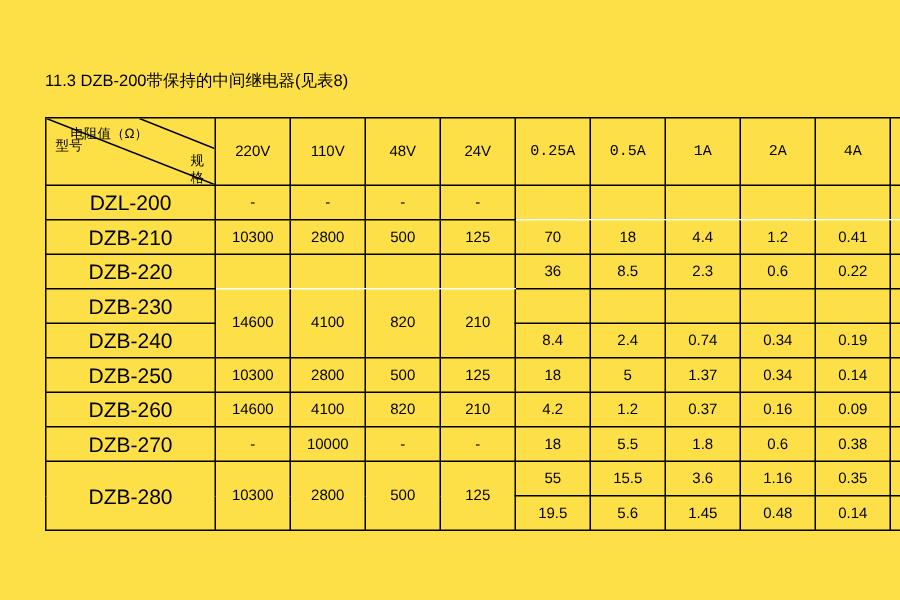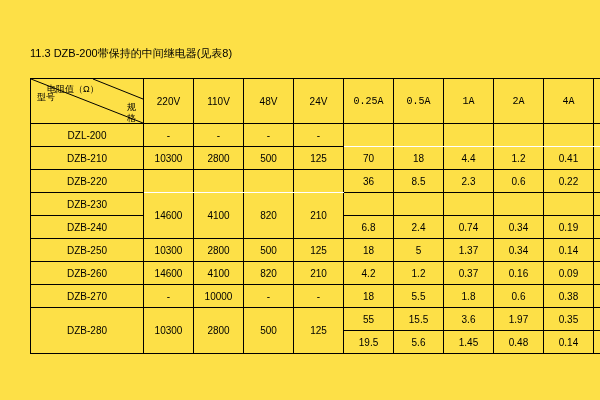--- a/index.html
+++ b/index.html
@@ -94,21 +94,21 @@
   }
   .blank-top {
     border-top: 1px solid #000000 !important;
     border-bottom: 1px solid #ffffff !important;
   }
   .blank-bottom {
     border-top: 1px solid #ffffff !important;
     border-bottom: 1px solid #000000 !important;
   }
   .name-label {
-    font-size: 10px;
+    font-size: 14px;
   }
 </style>
 </head>
 <body>
 
 <div id="page">
 
   <div class="doc-title">11.3 DZB-200带保持的中间继电器(见表8)</div>
 
   <table class="spec">
@@ -188,21 +188,21 @@
         <td class="blank-bottom"></td>
         <td class="blank-bottom"></td>
         <td class="blank-bottom"></td>
         <td class="blank-bottom"></td>
         <td class="blank-bottom"></td>
         <td class="blank-bottom"></td>
       </tr>
 
       <tr>
         <td class="name-col name-label">DZB-240</td>
-        <td>6.8</td>
+        <td>8.4</td>
         <td>2.4</td>
         <td>0.74</td>
         <td>0.34</td>
         <td>0.19</td>
         <td>0.09</td>
       </tr>
 
       <tr>
         <td class="name-col name-label">DZB-250</td>
         <td>10300</td>
@@ -247,21 +247,21 @@
 
       <tr>
         <td class="name-col name-label" rowspan="2">DZB-280</td>
         <td rowspan="2">10300</td>
         <td rowspan="2">2800</td>
         <td rowspan="2">500</td>
         <td rowspan="2">125</td>
         <td>55</td>
         <td>15.5</td>
         <td>3.6</td>
-        <td>1.97</td>
+        <td>1.16</td>
         <td>0.35</td>
         <td>0.16</td>
       </tr>
 
       <tr>
         <td>19.5</td>
         <td>5.6</td>
         <td>1.45</td>
         <td>0.48</td>
         <td>0.14</td>

